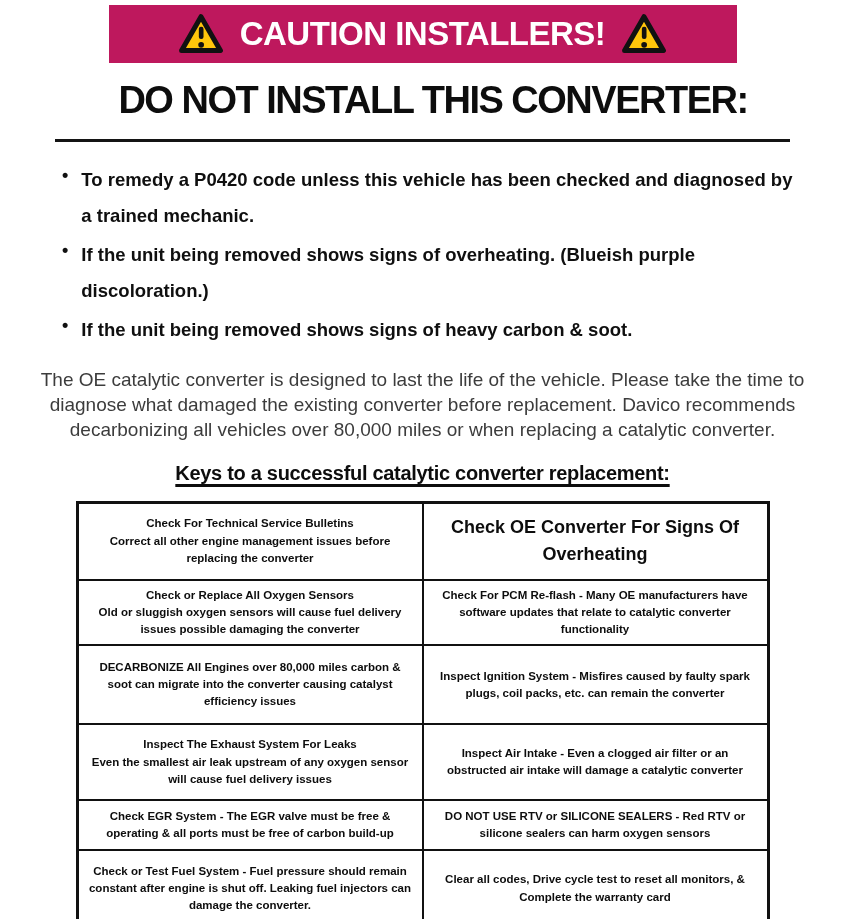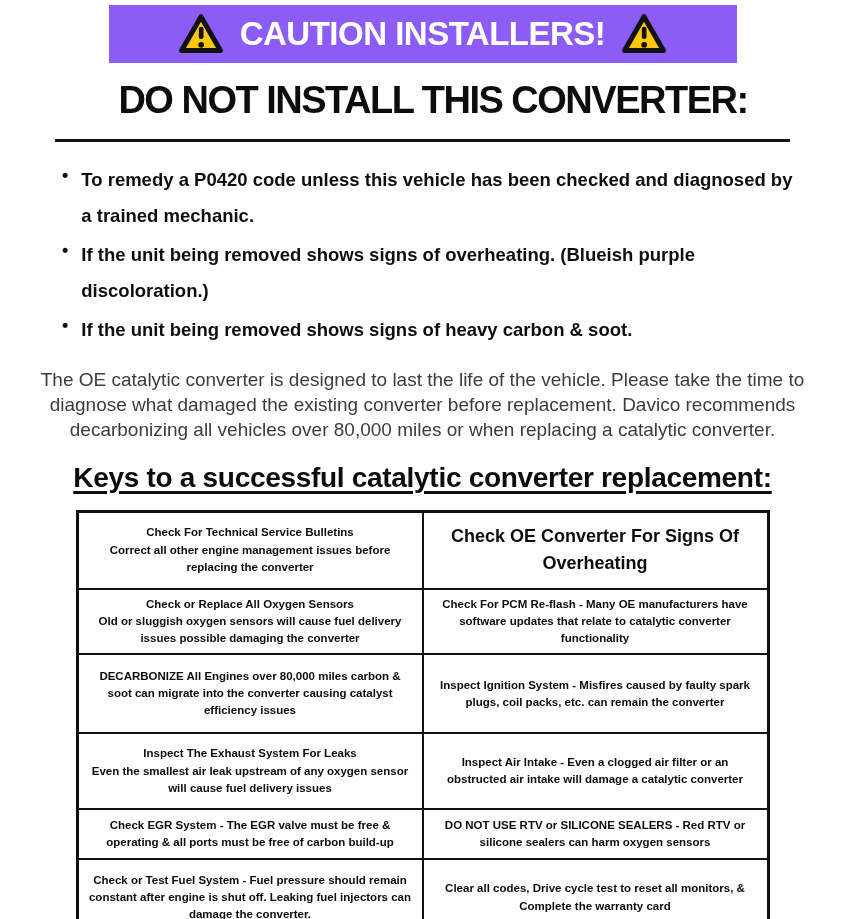--- a/index.html
+++ b/index.html
@@ -10,21 +10,21 @@
     font-family: "Liberation Sans", sans-serif;
     color: #111;
     overflow: hidden;
   }
 
   
   .banner {
     width: 628px;
     height: 58px;
     margin: 5px auto 0 auto;
-    background: #8b5cf6;
+    background: #be185d;
     display: flex;
     align-items: center;
     justify-content: center;
     gap: 16px;
   }
   .banner-title {
     color: #ffffff;
     font-size: 33px;
     font-weight: bold;
     letter-spacing: -0.5px;
@@ -82,21 +82,21 @@
     text-align: center;
     font-size: 19px;
     line-height: 25px;
     color: #3c3c3c;
   }
 
   
   .keys-heading {
     margin-top: 20px;
     text-align: center;
-    font-size: 28px;
+    font-size: 20px;
     font-weight: bold;
     letter-spacing: -0.3px;
     text-decoration: underline;
     text-decoration-thickness: 2.5px;
     text-underline-offset: 4px;
     color: #0d0d0d;
   }
 
   
   table.tips {

